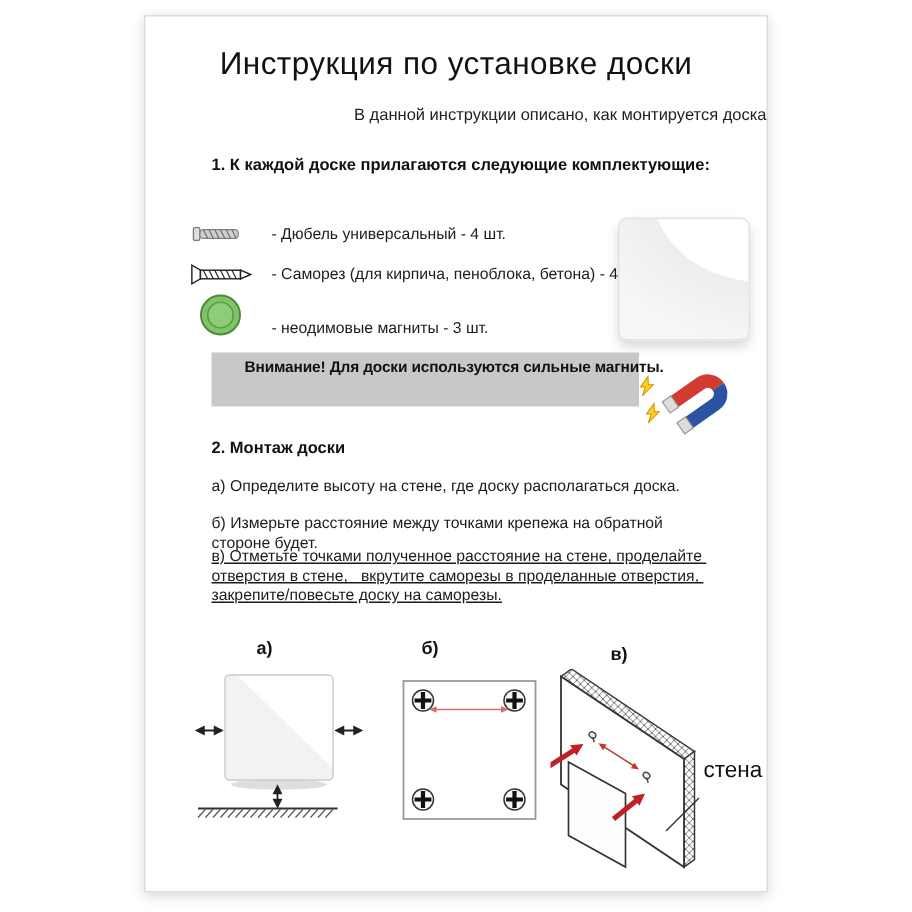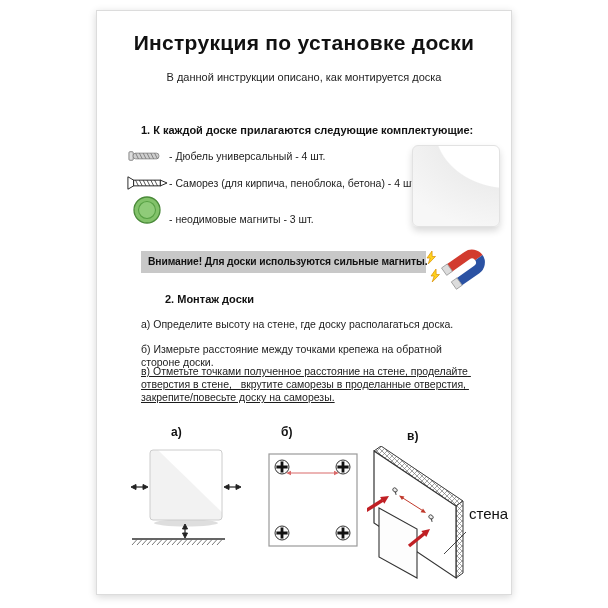--- a/index.html
+++ b/index.html
@@ -10,49 +10,49 @@
   }
   .abs{position:absolute;}
   .sheet{
     left:96px;top:10px;width:416px;height:585px;
     background:#ffffff;border:1px solid #dcdcdc;
     box-shadow:0 2px 8px rgba(0,0,0,0.16);
     box-sizing:border-box;
   }
   .title{
     left:0;top:20px;width:100%;text-align:center;
-    font-size:21px;font-weight:bold;letter-spacing:0.3px;color:#111;
+    font-size:21px;font-weight:normal;letter-spacing:0.3px;color:#111;
   }
   .subtitle{
-    left:0;top:60px;width:100%;text-align:center;
+    left:0;top:60px;width:100%;text-align:right;
     font-size:11px;color:#222;
   }
   .h-bold{font-size:11px;font-weight:bold;color:#111;}
-  .parts-heading{left:44px;top:93px;margin-top:20px;}
-  .item-row{left:28px;height:30px;display:flex;align-items:center;}
+  .parts-heading{left:44px;top:93px;}
+  .item-row{left:28px;height:30px;display:flex;align-items:center;gap:12px;}
   .item-icon{width:44px;display:flex;justify-content:center;align-items:center;flex:none;}
   .item-label{font-size:10.5px;color:#1c1c1c;}
   .row1{top:130px;}
   .row2{top:157px;}
   .row3{top:184px;align-items:flex-end;}
   .board-photo{
     left:315px;top:134px;width:86px;height:80px;
     border:1px solid #e2e2e2;border-radius:6px;
     background:radial-gradient(150% 130% at 112% -22%, #ffffff 57%, #ededed 58%, #f7f7f7 100%);
     box-shadow:0 4px 7px rgba(0,0,0,0.15);
   }
   .warning{
-    left:44px;top:240px;width:285px;height:22px;
+    left:44px;top:224px;width:285px;height:36px;
     background:#c8c8c8;
     font-size:10.3px;font-weight:bold;color:#111;
-    line-height:22px;padding-left:7px;box-sizing:border-box;
+    line-height:22px;padding-left:22px;box-sizing:border-box;
     letter-spacing:-0.1px;white-space:nowrap;
   }
   .magnet-art{left:328px;top:228px;}
-  .mount-heading{left:44px;top:282px;margin-left:24px;}
+  .mount-heading{left:44px;top:282px;}
   .step{left:44px;font-size:10.5px;color:#1c1c1c;width:336px;line-height:13px;white-space:pre-wrap;}
   .step-a{top:307px;}
   .step-b{top:332px;}
   .step-v{top:354px;text-decoration:underline;}
   .fig-label{font-size:12px;font-weight:bold;color:#111;}
   .lbl-a{left:74px;top:414px;}
   .lbl-b{left:184px;top:414px;}
   .lbl-v{left:310px;top:418px;}
   .fig-a{left:18px;top:430px;}
   .fig-b{left:170px;top:433px;}
@@ -116,21 +116,21 @@
         <path d="M-16 -8.5 L6 -8.5 A 8.5 8.5 0 0 1 14.5 0" stroke="#d23b2f" stroke-width="9" fill="none"></path>
         <path d="M14.5 0 A 8.5 8.5 0 0 1 6 8.5 L-16 8.5" stroke="#2b52a3" stroke-width="9" fill="none"></path>
         <rect x="-22" y="-13" width="7" height="9" fill="#dcdcdc" stroke="#9a9a9a" stroke-width="0.8"></rect>
         <rect x="-22" y="4" width="7" height="9" fill="#dcdcdc" stroke="#9a9a9a" stroke-width="0.8"></rect>
       </g>
     </svg>
   </div>
 
   <div class="abs h-bold mount-heading">2. Монтаж доски</div>
   <div class="abs step step-a">а) Определите высоту на стене, где доску располагаться доска.</div>
-  <div class="abs step step-b">б) Измерьте расстояние между точками крепежа на обратной стороне доски.</div>
+  <div class="abs step step-b">б) Измерьте расстояние между точками крепежа на обратной стороне будет.</div>
   <div class="abs step step-v">в) Отметьте точками полученное расстояние на стене, проделайте отверстия в стене,   вкрутите саморезы в проделанные отверстия, закрепите/повесьте доску на саморезы.</div>
 
   <div class="abs fig-label lbl-a">а)</div>
   <div class="abs fig-label lbl-b">б)</div>
   <div class="abs fig-label lbl-v">в)</div>
 
   <div class="abs fig-a">
     <svg width="135" height="115" viewBox="0 0 135 115">
       <defs>
         <linearGradient id="gradA" x1="0" y1="1" x2="1" y2="0">

